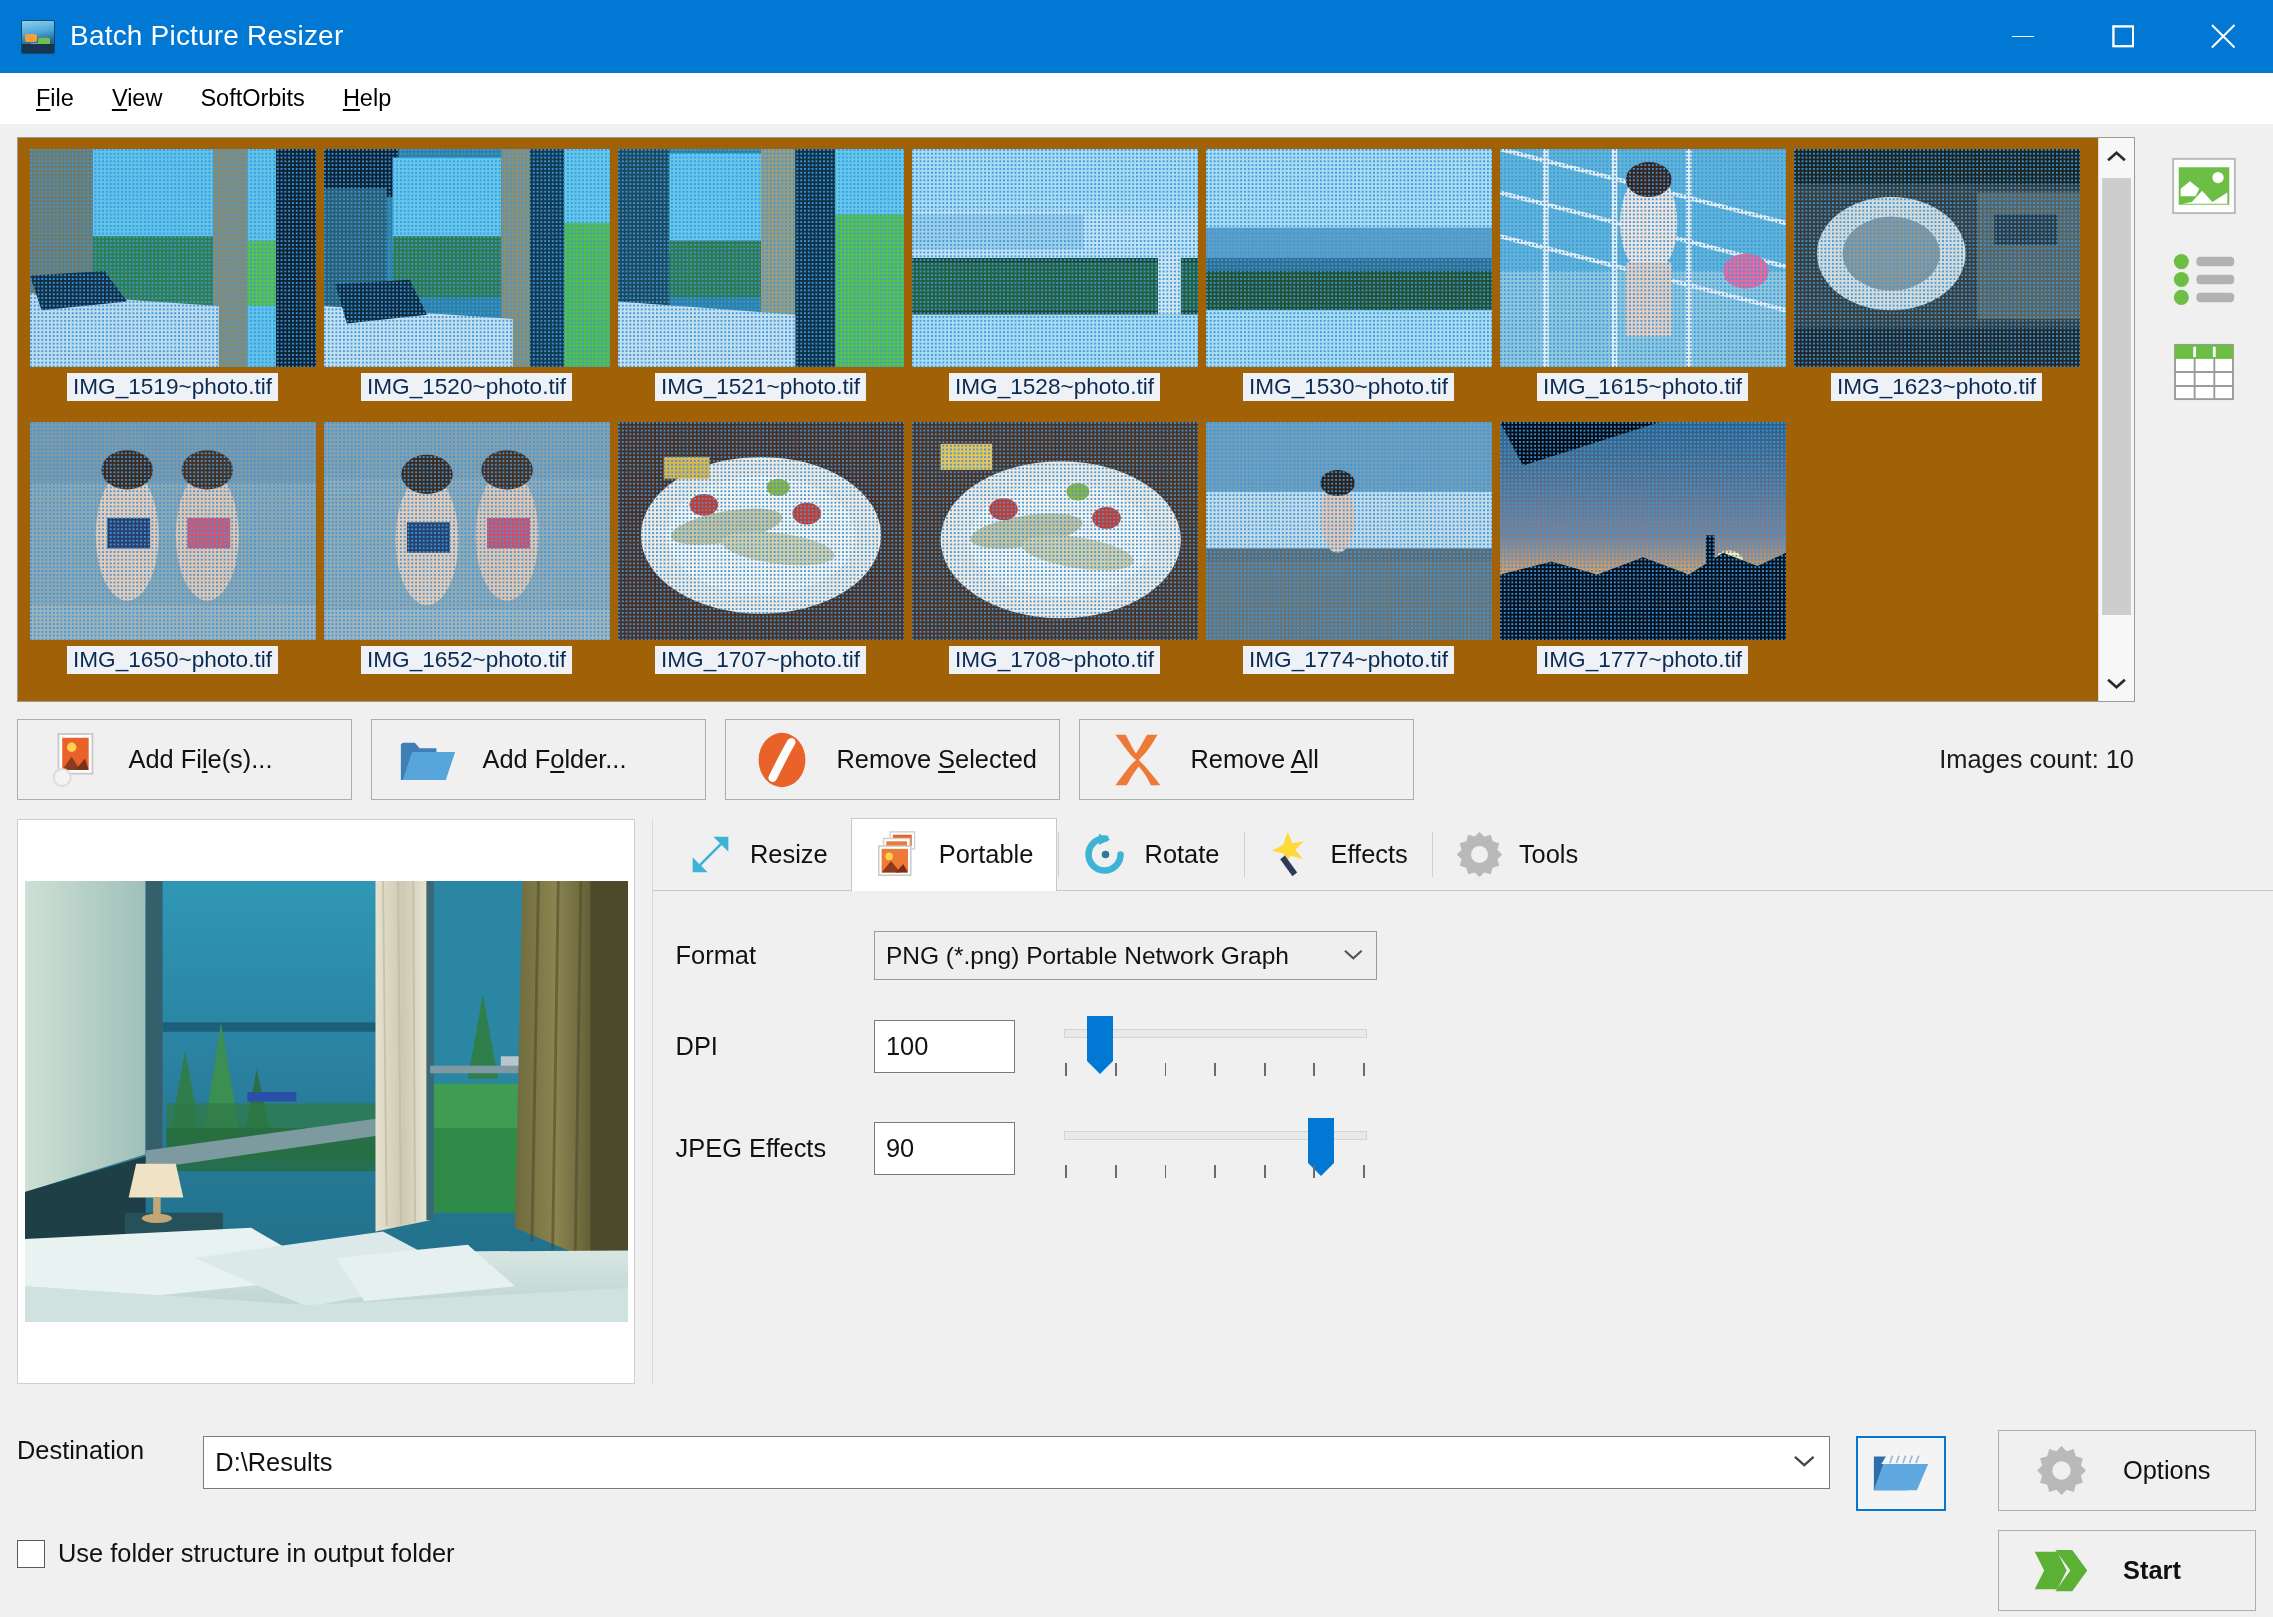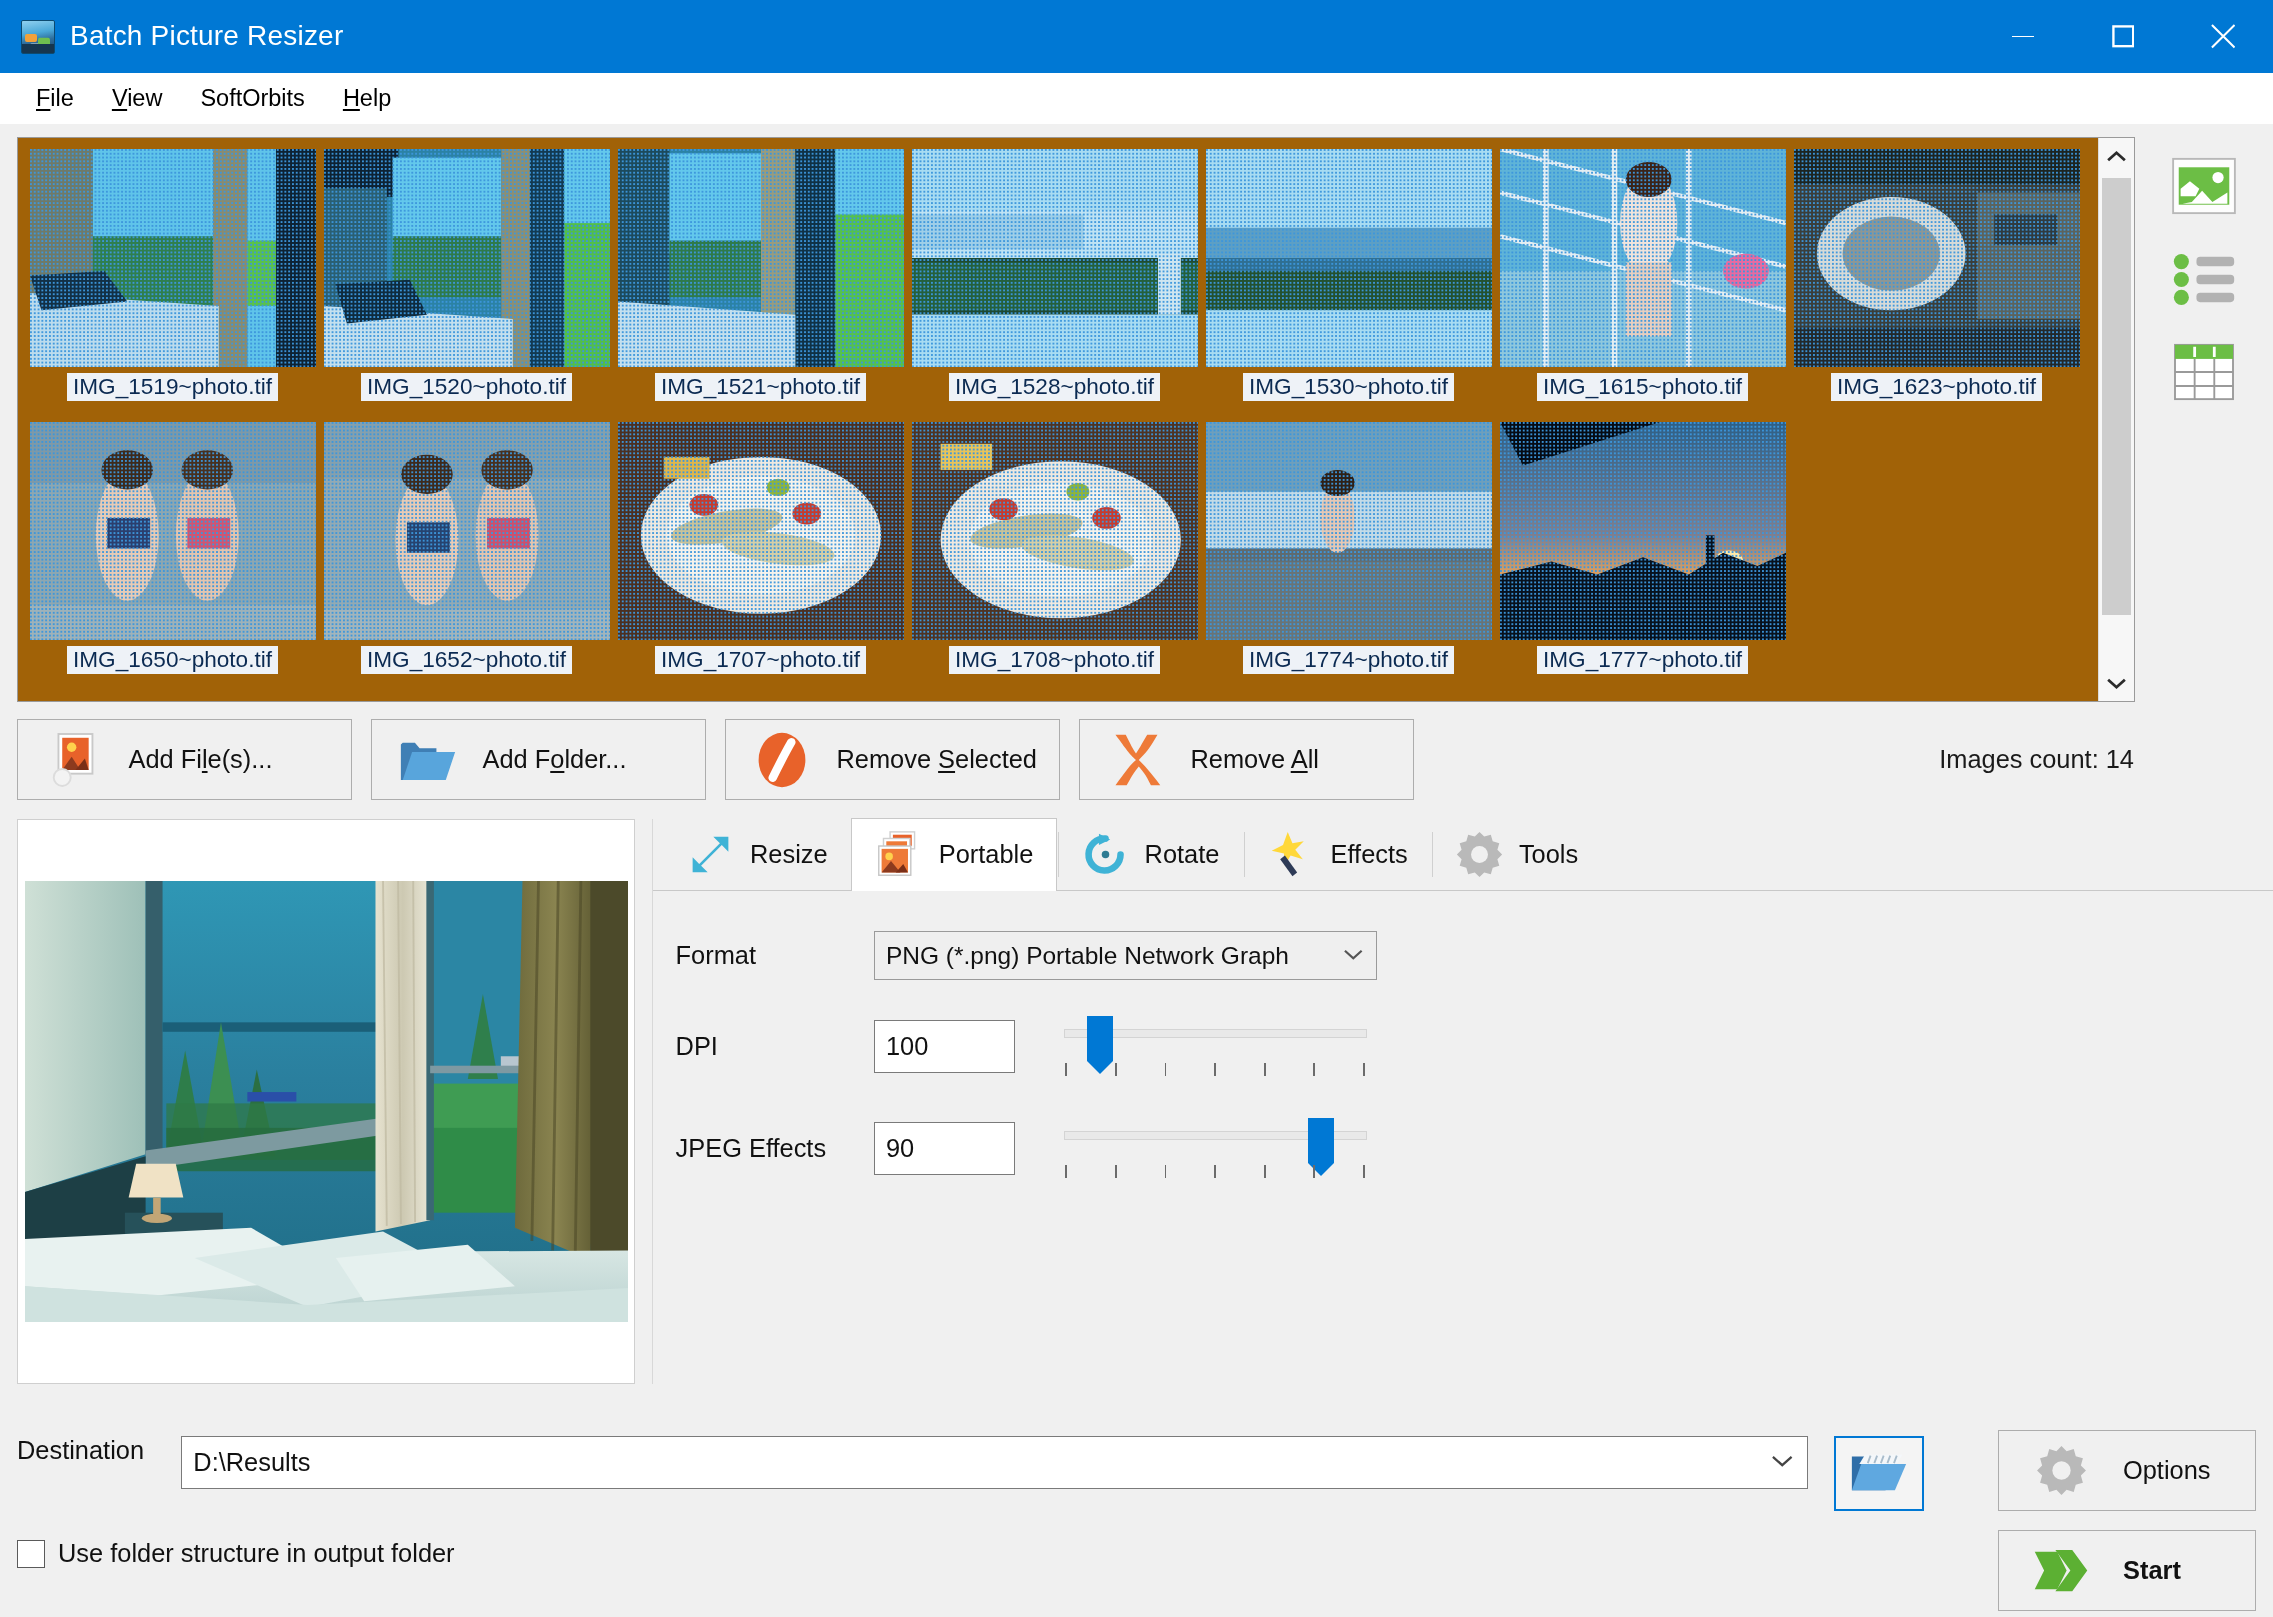--- a/index.html
+++ b/index.html
@@ -377,20 +377,21 @@
   .dest-combo {
     width: 1627px;
     height: 53px;
     background:#ffffff;
     border:0.9px solid #7a7a7a;
     display:flex;
     align-items:center;
     justify-content:space-between;
     padding: 0 13px 0 11.3px;
     cursor:text;
+    margin-left:22px;
   }
   .dest-combo .dval { font-size:25.4px; color:#111; }
   .browse-btn {
     width: 90px; height: 75px;
     border: 2.8px solid #0078d4;
     background:#f4f4f4;
     display:flex; align-items:center; justify-content:center;
     margin-left: 13px;
     cursor:default;
   }
@@ -760,21 +761,21 @@
 
     <div class="act-btn">
       <span class="act-icon">
         <svg width="56" height="58" viewBox="0 0 60 62">
           <path d="M8 4 C20 20 22 24 30 31 C22 38 20 42 8 58 L20 58 C27 46 28 44 33 38 C38 44 40 46 46 58 L56 58 C44 42 40 38 33 31 C40 24 44 20 53 4 L42 4 C35 16 34 18 30 24 C26 18 25 16 19 4 Z" fill="#ee7a38"></path>
         </svg>
       </span>
       <span class="lbl">Remove <u>A</u>ll</span>
     </div>
 
-    <div class="images-count">Images count: 14</div>
+    <div class="images-count">Images count: 10</div>
   </div>
 
   <div class="lower">
     <div class="preview-panel">
       <div class="preview-img">
         <svg width="603" height="441" viewBox="0 0 640 468" preserveAspectRatio="none">
           <defs>
             <linearGradient id="skyg" x1="0" y1="0" x2="0" y2="1">
               <stop offset="0%" stop-color="#2f97b5"></stop>
               <stop offset="45%" stop-color="#2a7f9e"></stop>

